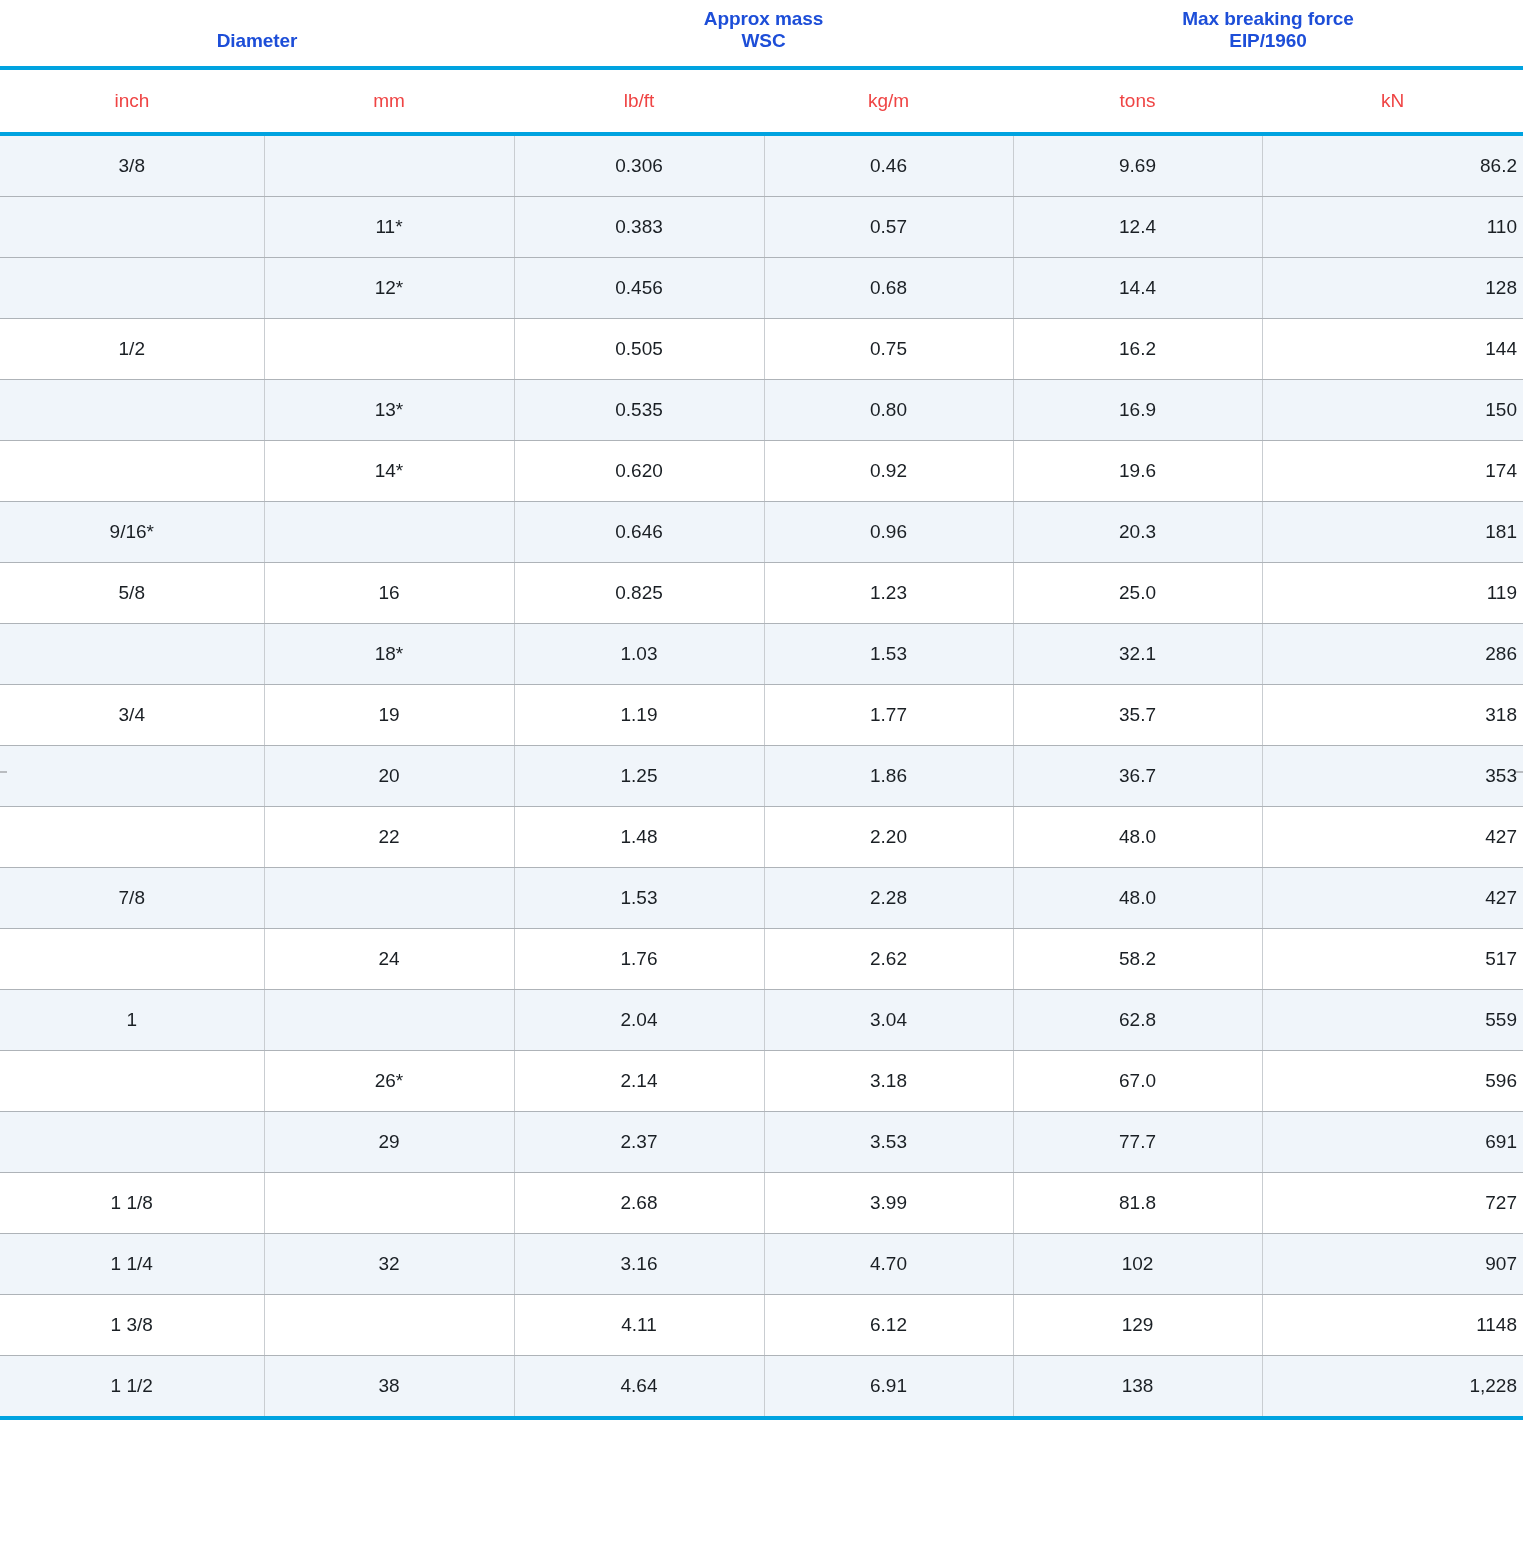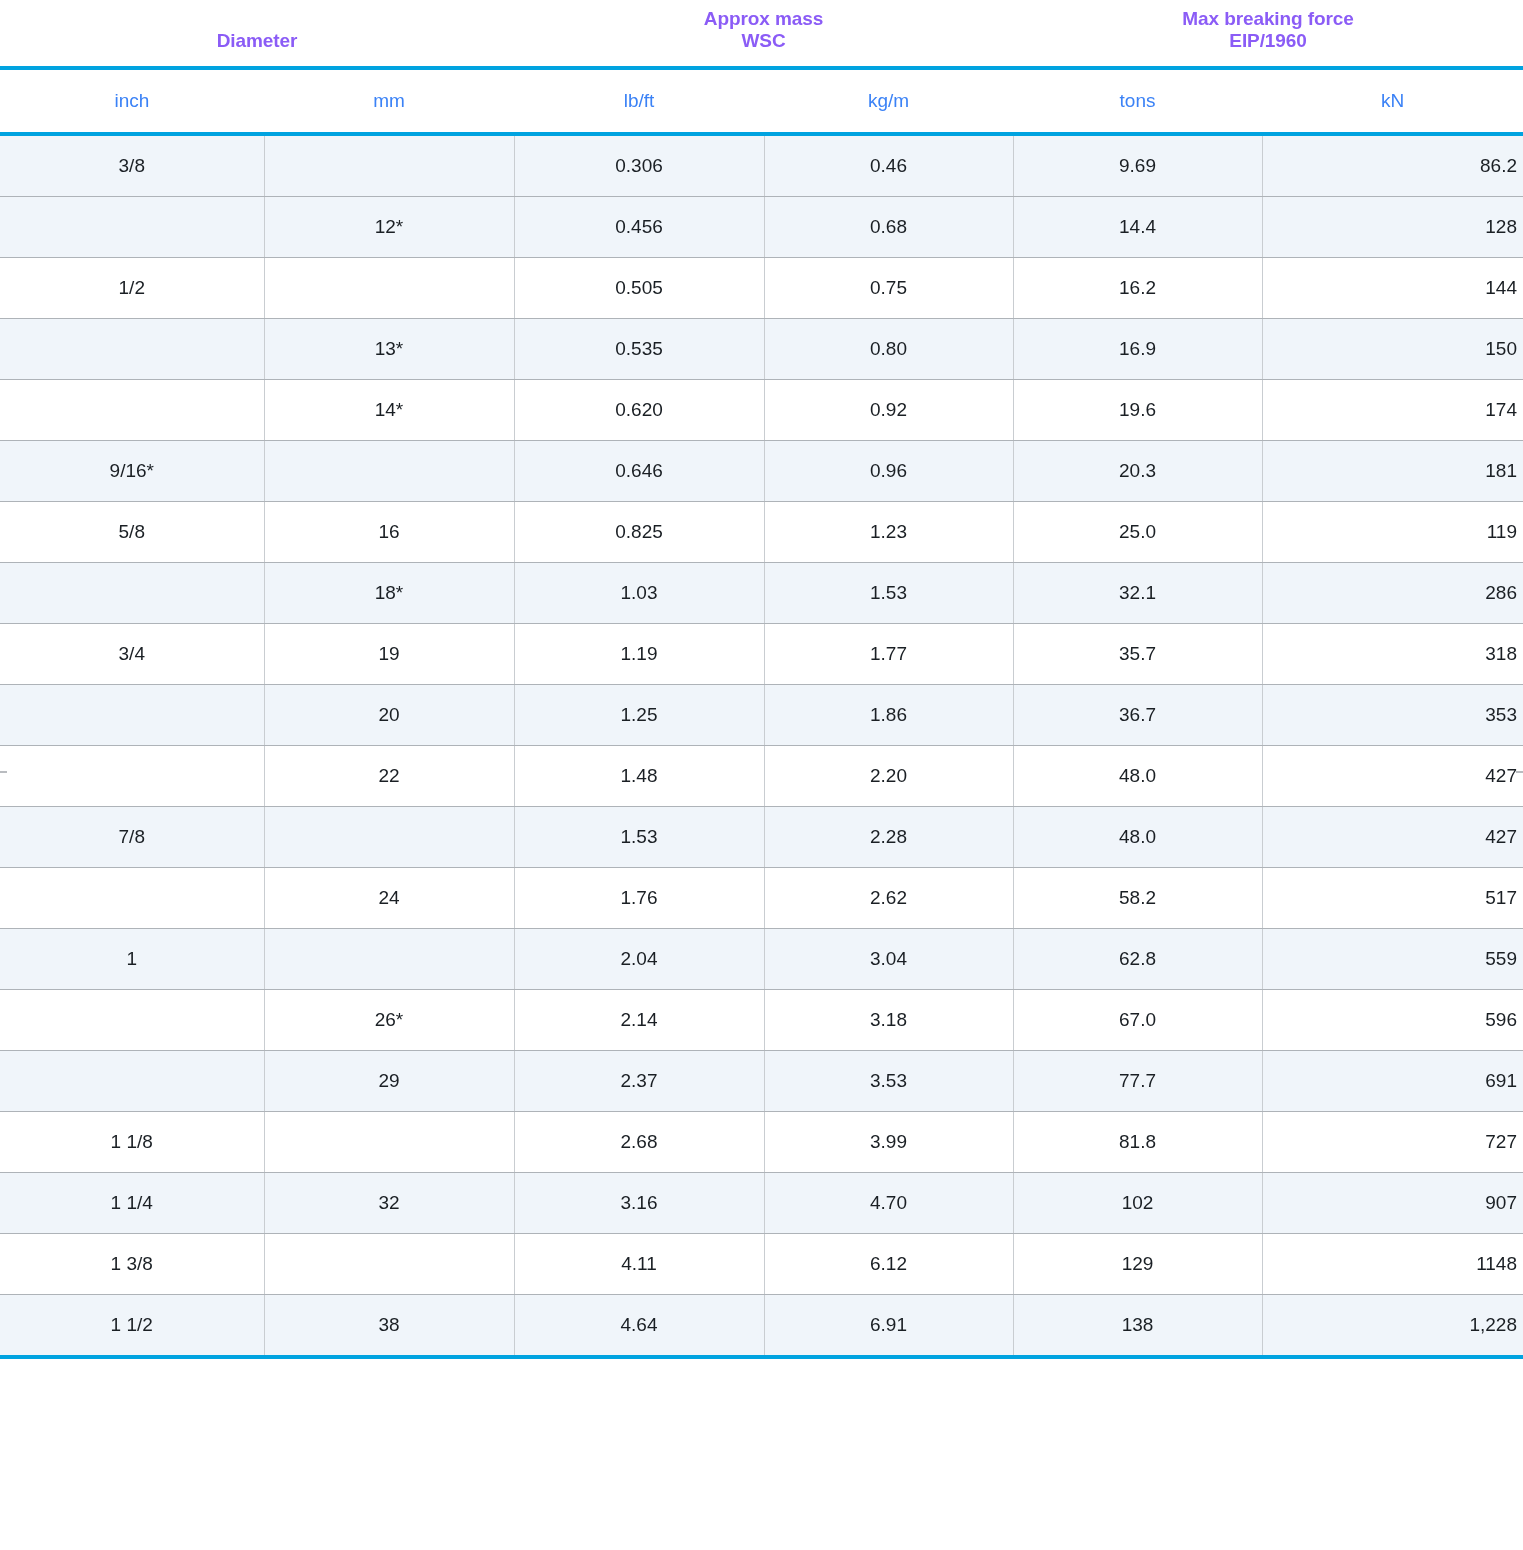--- a/index.html
+++ b/index.html
@@ -38,37 +38,37 @@
   col.c-kn    { width: 261px; }
 
   
   tr.group-head th {
     padding: 8px 4px 14px 4px;
     font-size: 19px;
     font-weight: bold;
     line-height: 1.17;
     text-align: center;
     vertical-align: bottom;
-    color: #8b5cf6;
+    color: #1d4ed8;
     letter-spacing: -0.1px;
     border: none;
     background: #ffffff;
     white-space: pre-line;
   }
   tr.group-head th.rule-under {
     border-bottom: 4px solid #00a3e0;
   }
 
   
   tr.unit-head th {
     padding: 20px 4px 20px 4px;
     font-size: 19px;
     font-weight: normal;
     text-align: center;
-    color: #3b82f6;
+    color: #ef4444;
     background: #ffffff;
     border: none;
     border-bottom: 4px solid #00a3e0;
   }
 
   
   table.spec td {
     height: 60px;
     padding: 0 6px;
     font-size: 19px;
@@ -135,20 +135,28 @@
         <tr class="alt">
           <td>3/8</td>
           <td></td>
           <td>0.306</td>
           <td>0.46</td>
           <td>9.69</td>
           <td class="last-col">86.2</td>
         </tr>
         <tr class="alt">
           <td></td>
+          <td>11*</td>
+          <td>0.383</td>
+          <td>0.57</td>
+          <td>12.4</td>
+          <td class="last-col">110</td>
+        </tr>
+        <tr class="alt">
+          <td></td>
           <td>12*</td>
           <td>0.456</td>
           <td>0.68</td>
           <td>14.4</td>
           <td class="last-col">128</td>
         </tr>
         <tr>
           <td>1/2</td>
           <td></td>
           <td>0.505</td>

